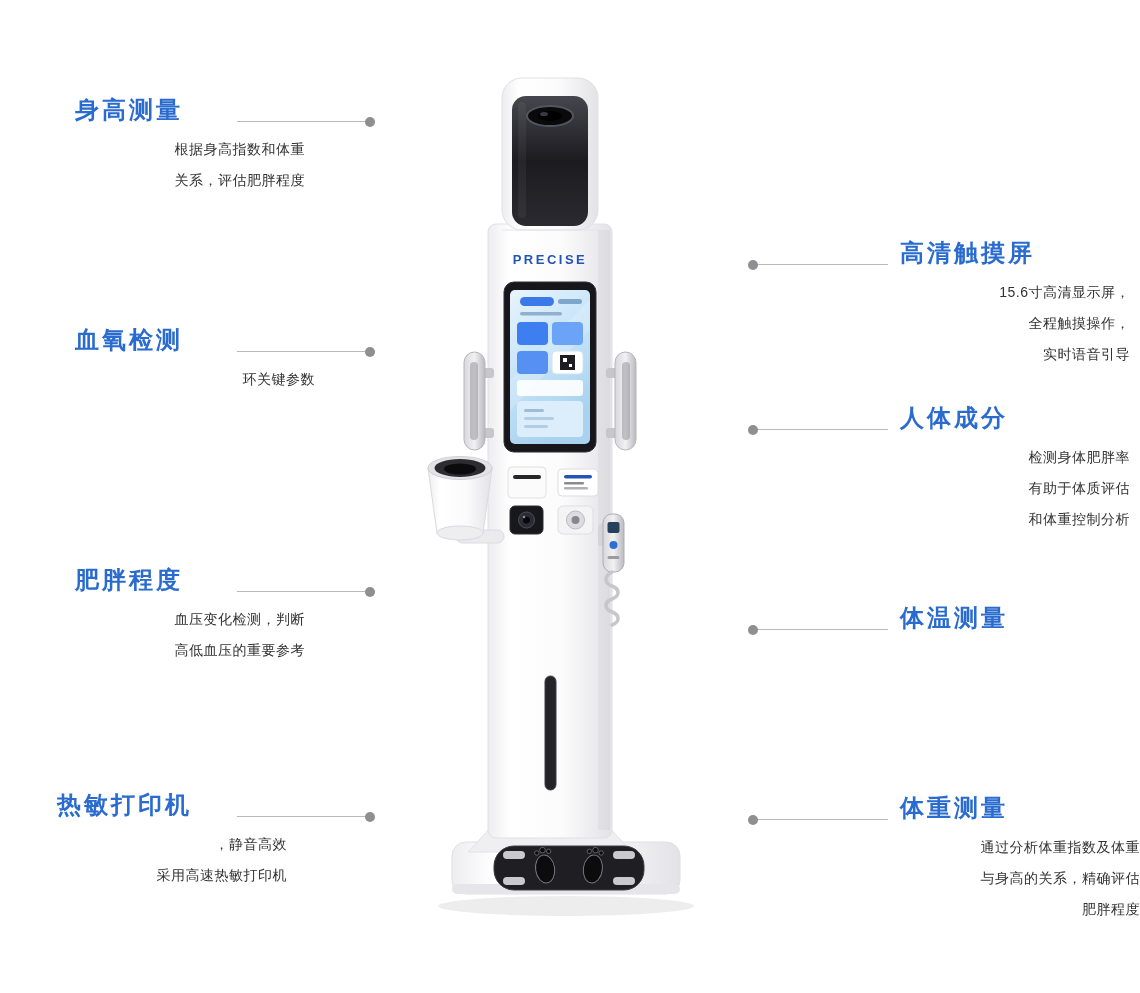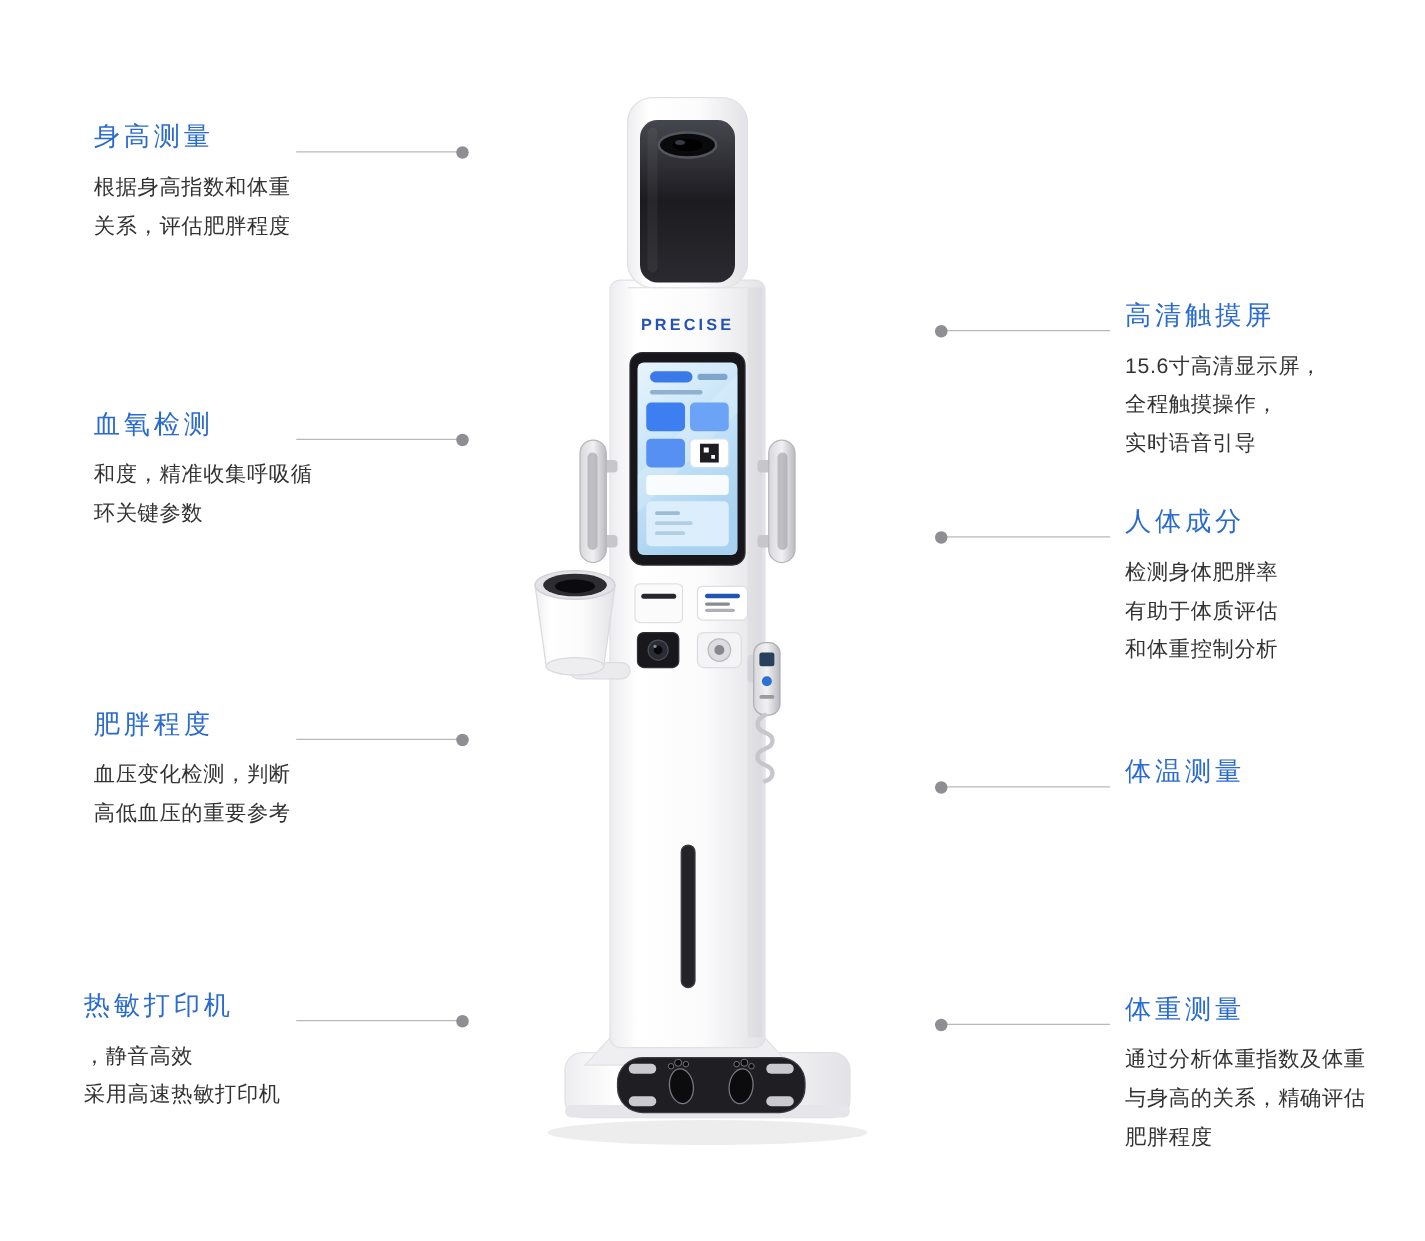--- a/index.html
+++ b/index.html
@@ -3,26 +3,26 @@
 <meta charset="utf-8">
 <style>
   html,body{margin:0;padding:0;background:#ffffff;}
   .stage{
     position:relative;width:1140px;height:993px;overflow:hidden;background:#ffffff;
     font-family:"Liberation Sans","DejaVu Sans",sans-serif;
   }
   .machine{position:absolute;left:0;top:0;}
   .callout{position:absolute;}
   .callout .title{
-    font-size:21px;font-weight:400;color:var(--accent,#2a6bcf);
+    font-size:24px;font-weight:700;color:var(--accent,#2a6bcf);
     letter-spacing:3px;line-height:30px;white-space:nowrap;
   }
   .callout .desc{
-    margin-top:9px;font-size:17px;color:var(--text,#333333);
-    line-height:31px;letter-spacing:.5px;
+    margin-top:9px;font-size:14px;color:var(--text,#333333);
+    line-height:31px;letter-spacing:.5px;text-align:right;
   }
   .callout .desc .line{white-space:nowrap;}
   .leader{position:absolute;height:1px;background:var(--line,#b9b9bd);}
   .leader::after{
     content:"";position:absolute;width:10px;height:10px;border-radius:50%;
     background:var(--dot,#8e8e93);top:-4.5px;
   }
   .leader.to-right::after{right:-5px;}
   .leader.to-left::after{left:-5px;}
 </style>
@@ -189,34 +189,33 @@
     <div class="title">身高测量</div>
     <div class="desc">
       <div class="line">根据身高指数和体重</div>
       <div class="line">关系，评估肥胖程度</div>
     </div>
   </div>
 
   <div class="callout" style="left:75px;top:325px;width:240px;">
     <div class="title">血氧检测</div>
     <div class="desc">
-      <div class="line">和度，精准收集呼吸循</div>
       <div class="line">环关键参数</div>
     </div>
   </div>
 
   <div class="callout" style="left:75px;top:565px;width:230px;">
     <div class="title">肥胖程度</div>
     <div class="desc">
       <div class="line">血压变化检测，判断</div>
       <div class="line">高低血压的重要参考</div>
     </div>
   </div>
 
-  <div class="callout" style="left:67px;top:790px;width:230px;">
+  <div class="callout" style="left:57px;top:790px;width:230px;">
     <div class="title">热敏打印机</div>
     <div class="desc">
       <div class="line">，静音高效</div>
       <div class="line">采用高速热敏打印机</div>
     </div>
   </div>
 
   <div class="callout" style="left:900px;top:238px;width:230px;">
     <div class="title">高清触摸屏</div>
     <div class="desc">

